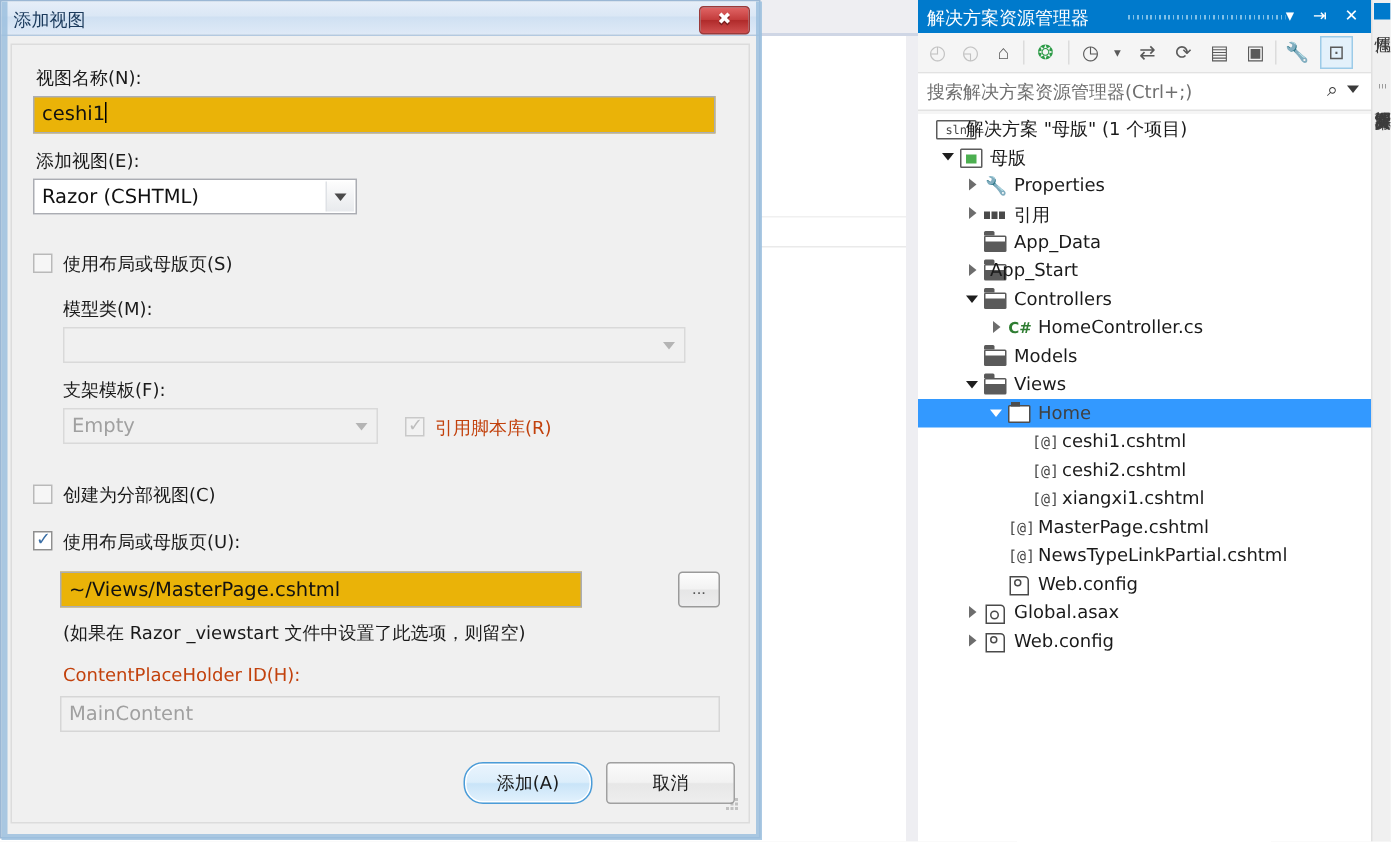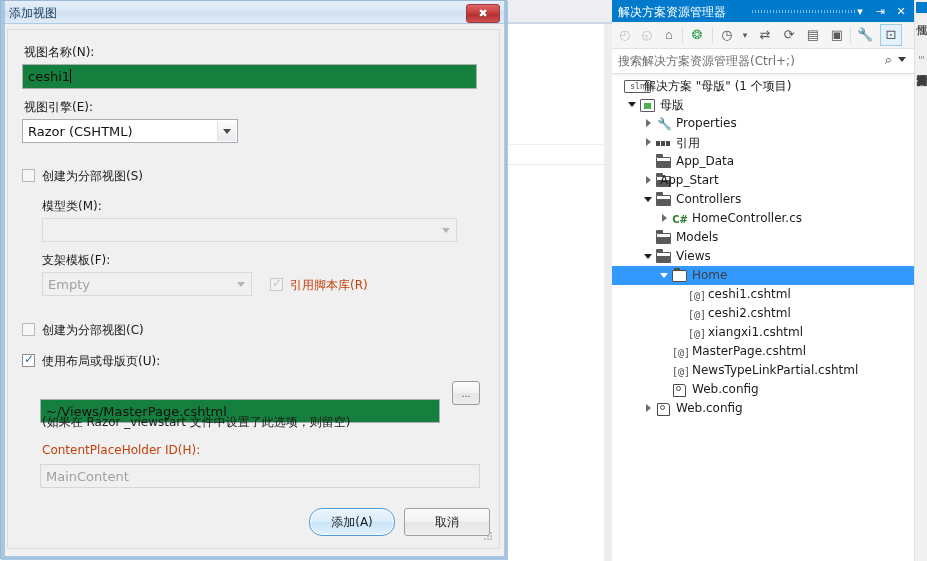--- a/index.html
+++ b/index.html
@@ -59,21 +59,21 @@
   }
   .dlg-grip{position:absolute;right:5px;bottom:6px;width:10px;height:10px;opacity:.45;}
   .dlg-grip i{position:absolute;width:2px;height:2px;background:#8a8a8a;}
 
   
   .lbl{position:absolute;font-size:12px;color:#1a1a1a;white-space:nowrap;
        font-family:"DejaVu Sans","Liberation Sans",sans-serif;}
   .lbl.dim{color:#c2410c;}
 
   .tbox{
-    position:absolute;box-sizing:border-box;background:#15803d;border:1px solid #abadb3;
+    position:absolute;box-sizing:border-box;background:#eab308;border:1px solid #abadb3;
     font-size:13px;color:#111;padding:3px 5px;line-height:18px;
     font-family:"DejaVu Sans","Liberation Sans",sans-serif;
   }
   .tbox.dis{background:#f0f0f0;border:1px solid #d6d6d6;color:#a0a0a0;}
   .caret{display:inline-block;width:1px;height:14px;background:#000;vertical-align:-2px;}
 
   .combo{
     position:absolute;box-sizing:border-box;background:#fff;border:1px solid #abadb3;
     font-size:13px;color:#111;padding:3px 5px;line-height:18px;
     font-family:"DejaVu Sans","Liberation Sans",sans-serif;
@@ -233,46 +233,46 @@
       <div class="dlg-close">
         <div class="x">✖</div>
       </div>
     </div>
 
     <div class="dlg-body">
 
       <div class="lbl" style="left:16px;top:14px;">视图名称(N):</div>
       <div class="tbox" style="left:14px;top:34px;width:455px;height:25px;"><span>ceshi1</span><span class="caret"></span></div>
 
-      <div class="lbl" style="left:16px;top:69px;">视图引擎(E):</div>
+      <div class="lbl" style="left:16px;top:69px;">添加视图(E):</div>
       <div class="combo" style="left:14px;top:89px;width:216px;height:24px;"><span>Razor (CSHTML)</span><span class="arrow"></span></div>
 
       <div class="cb off" style="left:14px;top:139px;"></div>
-      <div class="lbl" style="left:34px;top:138px;">创建为分部视图(S)</div>
+      <div class="lbl" style="left:34px;top:138px;">使用布局或母版页(S)</div>
 
       <div class="lbl" style="left:34px;top:168px;">模型类(M):</div>
       <div class="combo dis" style="left:34px;top:188px;width:415px;height:24px;"><span></span><span class="arrow"></span></div>
 
       <div class="lbl" style="left:34px;top:222px;">支架模板(F):</div>
       <div class="combo dis" style="left:34px;top:242px;width:210px;height:24px;"><span>Empty</span><span class="arrow"></span></div>
 
       <div class="cb dis" style="left:262px;top:248px;">
           <span class="tick">✓</span>
         </div>
       <div class="lbl dim" style="left:282px;top:247px;">引用脚本库(R)</div>
 
       <div class="cb off" style="left:14px;top:293px;"></div>
       <div class="lbl" style="left:34px;top:292px;">创建为分部视图(C)</div>
 
       <div class="cb" style="left:14px;top:324px;">
           <span class="tick">✓</span>
         </div>
       <div class="lbl" style="left:34px;top:323px;">使用布局或母版页(U):</div>
 
-      <div class="tbox" style="left:32px;top:369px;width:400px;height:24px;"><span>~/Views/MasterPage.cshtml</span></div>
+      <div class="tbox" style="left:32px;top:351px;width:348px;height:24px;"><span>~/Views/MasterPage.cshtml</span></div>
       <div class="btn-browse" style="left:444px;top:351px;">...</div>
 
       <div class="lbl" style="left:34px;top:384px;">(如果在 Razor _viewstart 文件中设置了此选项，则留空)</div>
 
       <div class="lbl dim" style="left:34px;top:413px;">ContentPlaceHolder ID(H):</div>
       <div class="tbox dis" style="left:32px;top:434px;width:440px;height:24px;"><span>MainContent</span></div>
 
       <div class="btn primary" style="left:301px;top:478px;width:86px;">添加(A)</div>
       <div class="btn normal" style="left:396px;top:478px;width:86px;">取消</div>
 
@@ -434,20 +434,27 @@
         </div>
         <div class="row">
           <span class="ico" style="left:60px">
             <span class="ic-cfg"></span>
           </span>
           <span class="nm" style="left:80px">Web.config</span>
         </div>
         <div class="row">
           <span class="tw closed" style="left:32px"></span>
           <span class="ico" style="left:44px">
+            <span class="ic-asax"></span>
+          </span>
+          <span class="nm" style="left:64px">Global.asax</span>
+        </div>
+        <div class="row">
+          <span class="tw closed" style="left:32px"></span>
+          <span class="ico" style="left:44px">
             <span class="ic-cfg"></span>
           </span>
           <span class="nm" style="left:64px">Web.config</span>
         </div>
       </div>
 
     <div class="vtabs">
       <div class="vtab-sq"></div>
       <div class="vtab" style="top:16px;">属性</div>
       <div class="vdots" style="top:56px;"></div>

